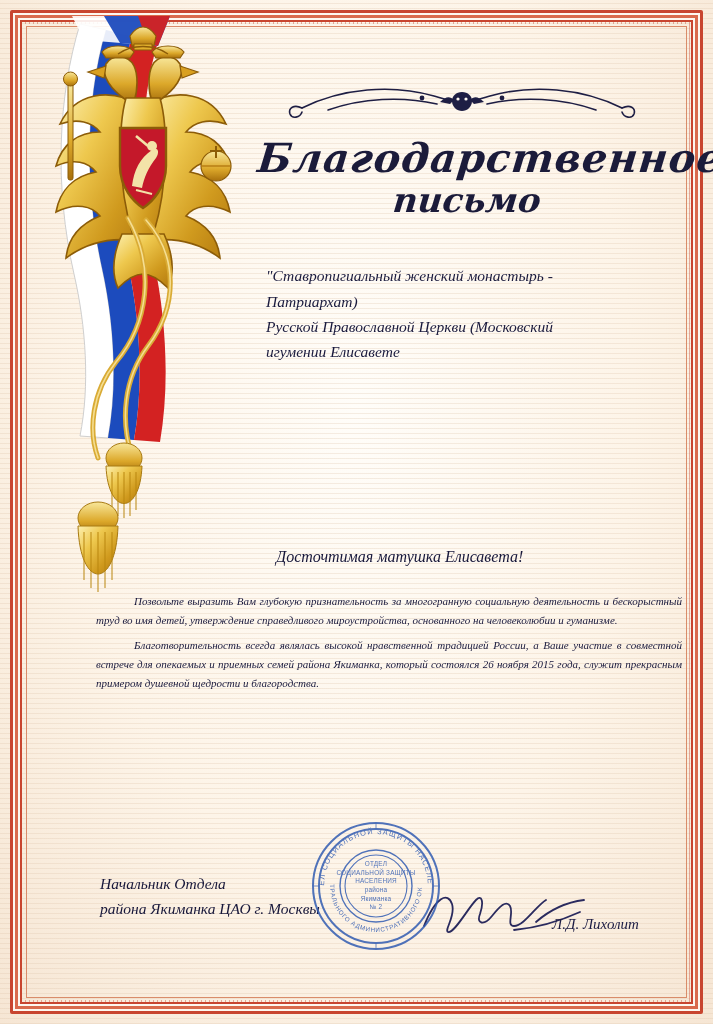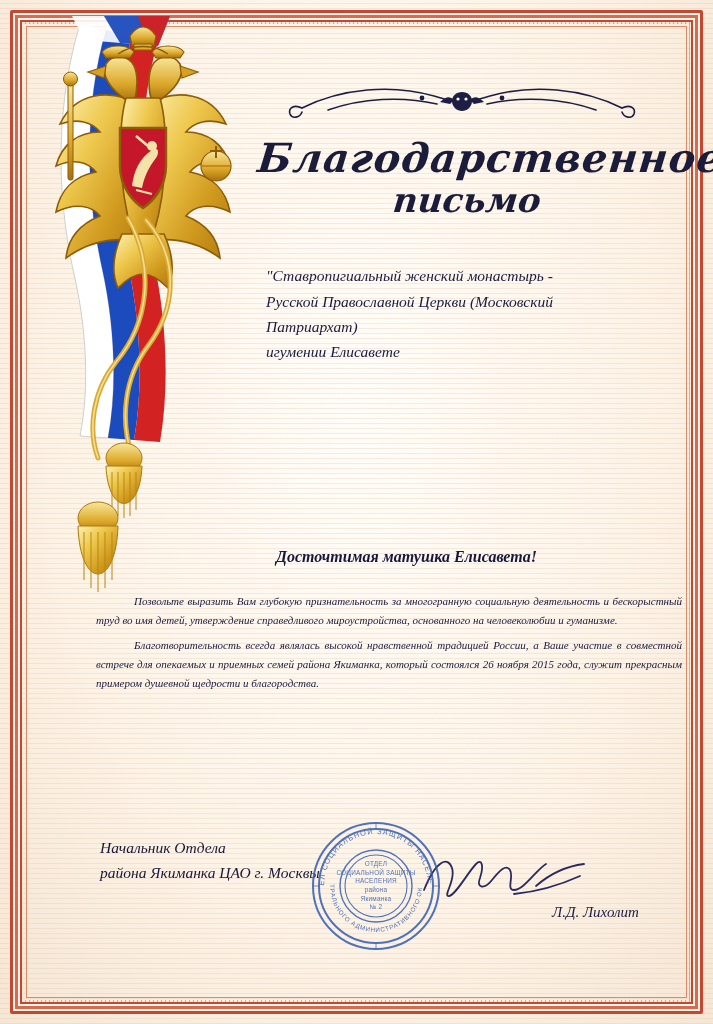--- a/index.html
+++ b/index.html
@@ -143,61 +143,60 @@
   
   .letter {
     position: absolute;
     left: 96px;
     top: 548px;
     width: 586px;
   }
   .salutation {
     font-family: "Liberation Serif", serif;
     font-style: italic;
-    font-weight: 700;
+    font-weight: 400;
     font-size: 16px;
     color: #17173a;
     margin: 0 0 26px 180px;
   }
   .para {
     font-family: "Liberation Serif", serif;
     font-style: italic;
     font-size: 11px;
     line-height: 1.72;
     color: #18183c;
     text-align: justify;
     text-indent: 38px;
     margin: 0 0 6px 0;
   }
 
   
   .signature {
     position: absolute;
     left: 100px;
-    top: 836px;
+    top: 872px;
     width: 560px;
   }
   .sig-office {
     font-family: "Liberation Serif", serif;
     font-style: italic;
     font-size: 15.5px;
     line-height: 1.6;
     color: #17173a;
   }
   .sig-office .line { display: block; }
   .sig-name {
     position: absolute;
     left: 452px;
     top: 44px;
     font-family: "Liberation Serif", serif;
     font-style: italic;
     font-size: 15px;
     color: #1d1d45;
     white-space: nowrap;
-    margin-top: 24px;
   }
   .sig-scribble {
     position: absolute;
     left: 318px;
     top: 14px;
     width: 170px;
     height: 52px;
   }
 
   
@@ -362,22 +361,22 @@
       </g>
     </svg>
 
     <div class="title">
       <span class="title-line1">Благодарственное</span>
       <span class="title-line2">письмо</span>
     </div>
 
     <div class="addressee">
       <span class="line">"Ставропигиальный женский монастырь -</span>
+      <span class="line last">Патриархат)</span>
       <span class="line">Русской Православной Церкви (Московский</span>
-      <span class="line last">Патриархат)</span>
       <span class="line last">игумении Елисавете</span>
     </div>
   </div>
 
   <div class="letter">
     <div class="salutation">Досточтимая матушка Елисавета!</div>
     <p class="para">Позвольте выразить Вам глубокую признательность за многогранную социальную деятельность и бескорыстный труд во имя детей, утверждение справедливого мироустройства, основанного на человеколюбии и гуманизме.</p>
     <p class="para">Благотворительность всегда являлась высокой нравственной традицией России, а Ваше участие в совместной встрече для опекаемых и приемных семей района Якиманка, который состоялся 26 ноября 2015 года, служит прекрасным примером душевной щедрости и благородства.</p>
   </div>
 

